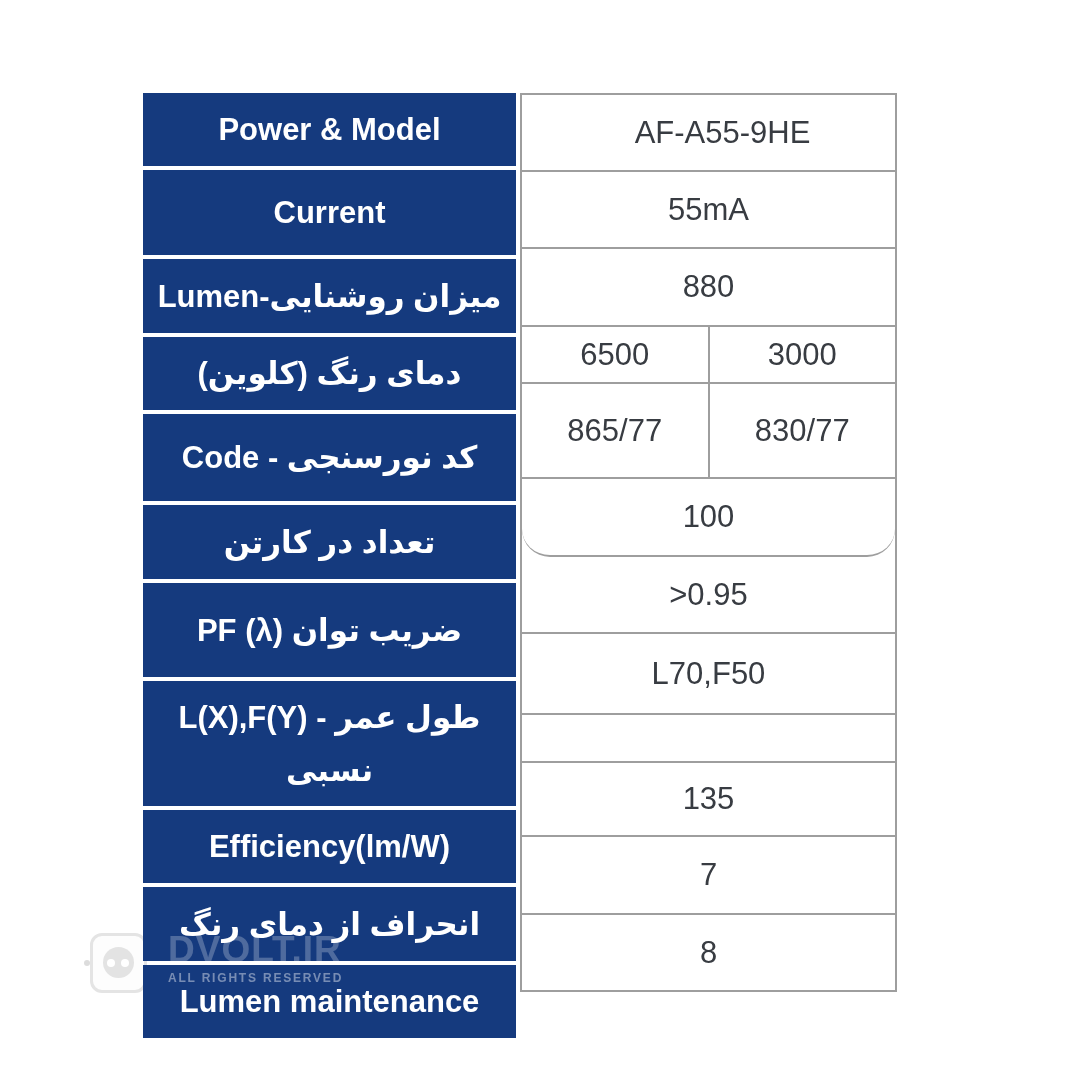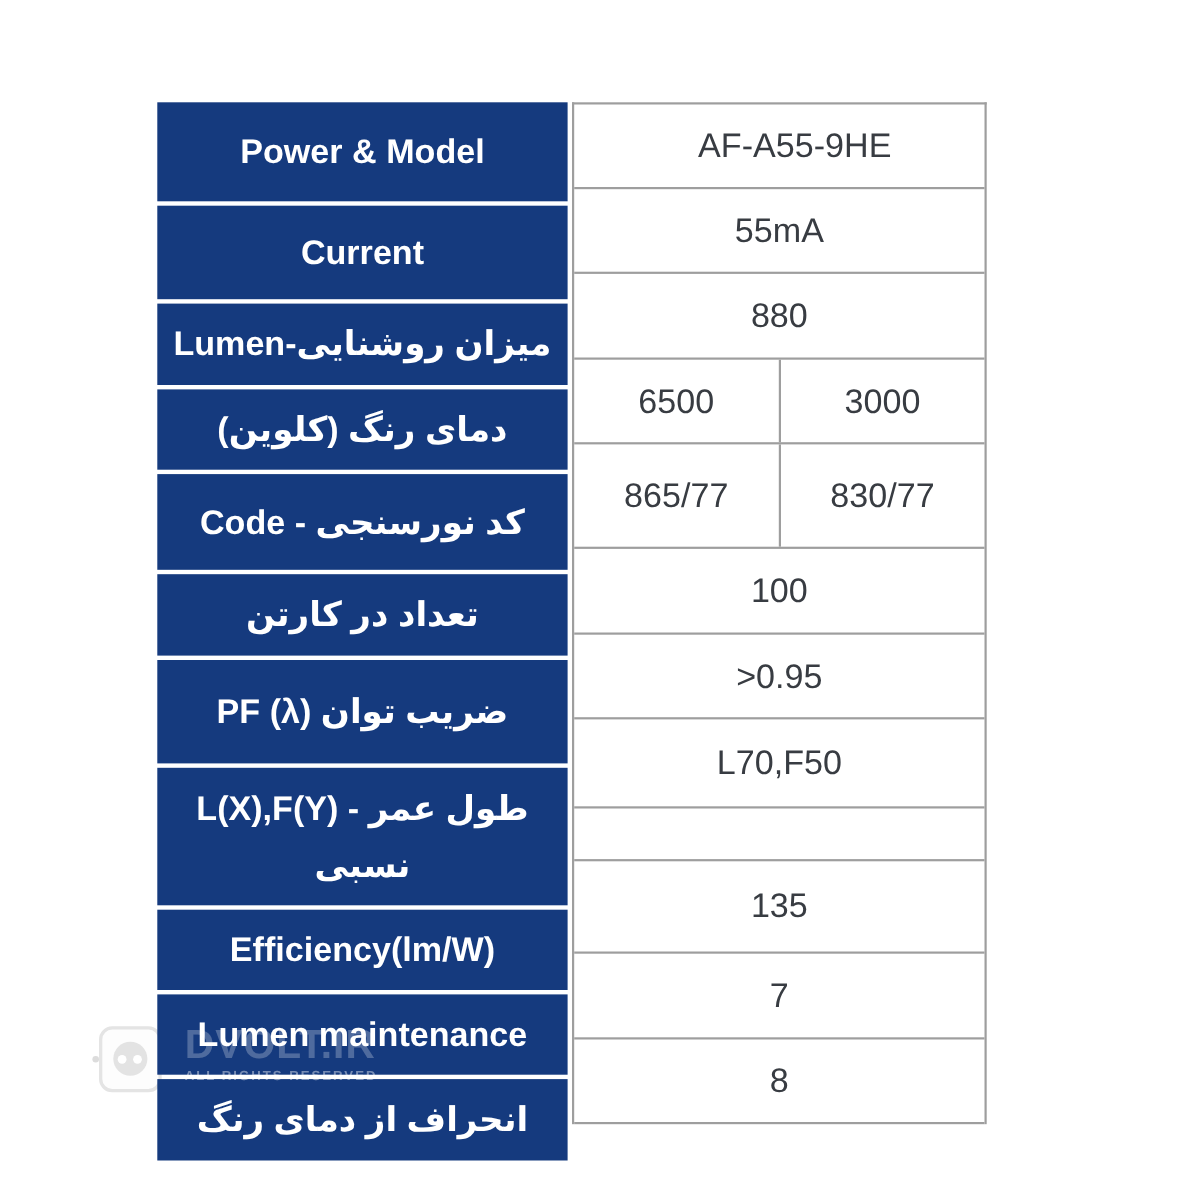--- a/index.html
+++ b/index.html
@@ -58,21 +58,21 @@
   <div class="wm-icon">
     <span class="wm-screw"></span>
     <span class="wm-plate"></span>
     <span class="wm-circle"></span>
     <span class="wm-dot d1"></span>
     <span class="wm-dot d2"></span>
   </div>
 
   <div class="spec-table">
     <div class="labels" id="labels-col">
-        <div class="lbl" dir="rtl" style="height: 90px;">
+        <div class="lbl" dir="rtl" style="height: 73px;">
           <span>Power &amp; Model</span>
         </div>
         <div class="lbl" dir="rtl" style="height: 85px;">
           <span>Current</span>
         </div>
         <div class="lbl" dir="rtl" style="height: 74px;">
           <span>میزان روشنایی-Lumen</span>
         </div>
         <div class="lbl" dir="rtl" style="height: 73px;">
           <span>دمای رنگ (کلوین)</span>
@@ -86,58 +86,58 @@
         <div class="lbl" dir="rtl" style="height: 94px;">
           <span>ضریب توان (λ) PF</span>
         </div>
         <div class="lbl" dir="rtl" style="height: 125px;">
           <span>طول عمر - L(X),F(Y)</span>
           <span class="l2">نسبی</span>
         </div>
         <div class="lbl" dir="rtl" style="height: 73px; text-align: center;">
           <span>Efficiency(lm/W)</span>
         </div>
+        <div class="lbl" dir="rtl" style="height: 74px;">
+          <span>انحراف از دمای رنگ</span>
+        </div>
         <div class="lbl" dir="rtl" style="height: 73px;">
           <span>Lumen maintenance</span>
-        </div>
-        <div class="lbl" dir="rtl" style="height: 74px;">
-          <span>انحراف از دمای رنگ</span>
         </div>
       </div>
     <div class="values" id="values-col">
         <div class="vrow" style="height: 77px; padding-left: 28px;">
           <div class="vcell">AF-A55-9HE</div>
         </div>
         <div class="vrow" style="height: 77px;">
           <div class="vcell">55mA</div>
         </div>
         <div class="vrow" style="height: 78px;">
           <div class="vcell">880</div>
         </div>
-        <div class="vrow" style="height: 77px;">
+        <div class="vrow" style="height: 57px;">
           <div class="vcell">6500</div>
           <div class="vcell">3000</div>
         </div>
         <div class="vrow" style="height: 95px;">
           <div class="vcell">865/77</div>
           <div class="vcell">830/77</div>
         </div>
-        <div class="vrow" style="height: 78px;">
+        <div class="vrow" style="height: 78px; border-radius: 28px;">
           <div class="vcell">100</div>
         </div>
         <div class="vrow" style="height: 77px;">
           <div class="vcell">&gt;0.95</div>
         </div>
         <div class="vrow" style="height: 81px;">
           <div class="vcell">L70,F50</div>
         </div>
         <div class="vrow" style="height: 48px;">
           <div class="vcell"></div>
         </div>
-        <div class="vrow" style="height: 84px;">
+        <div class="vrow" style="height: 74px;">
           <div class="vcell">135</div>
         </div>
         <div class="vrow" style="height: 78px;">
           <div class="vcell">7</div>
         </div>
         <div class="vrow" style="height: 77px;">
           <div class="vcell">8</div>
         </div>
       </div>
   </div>

